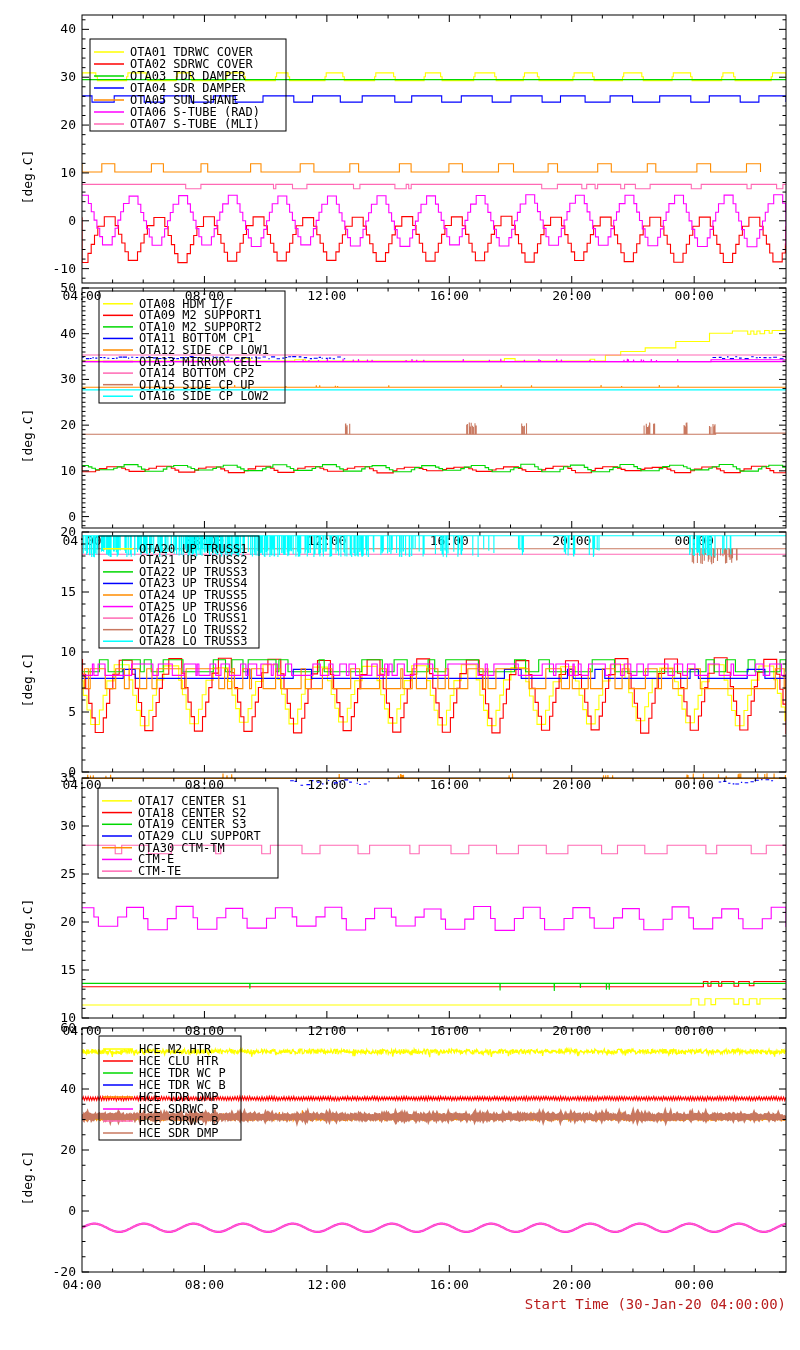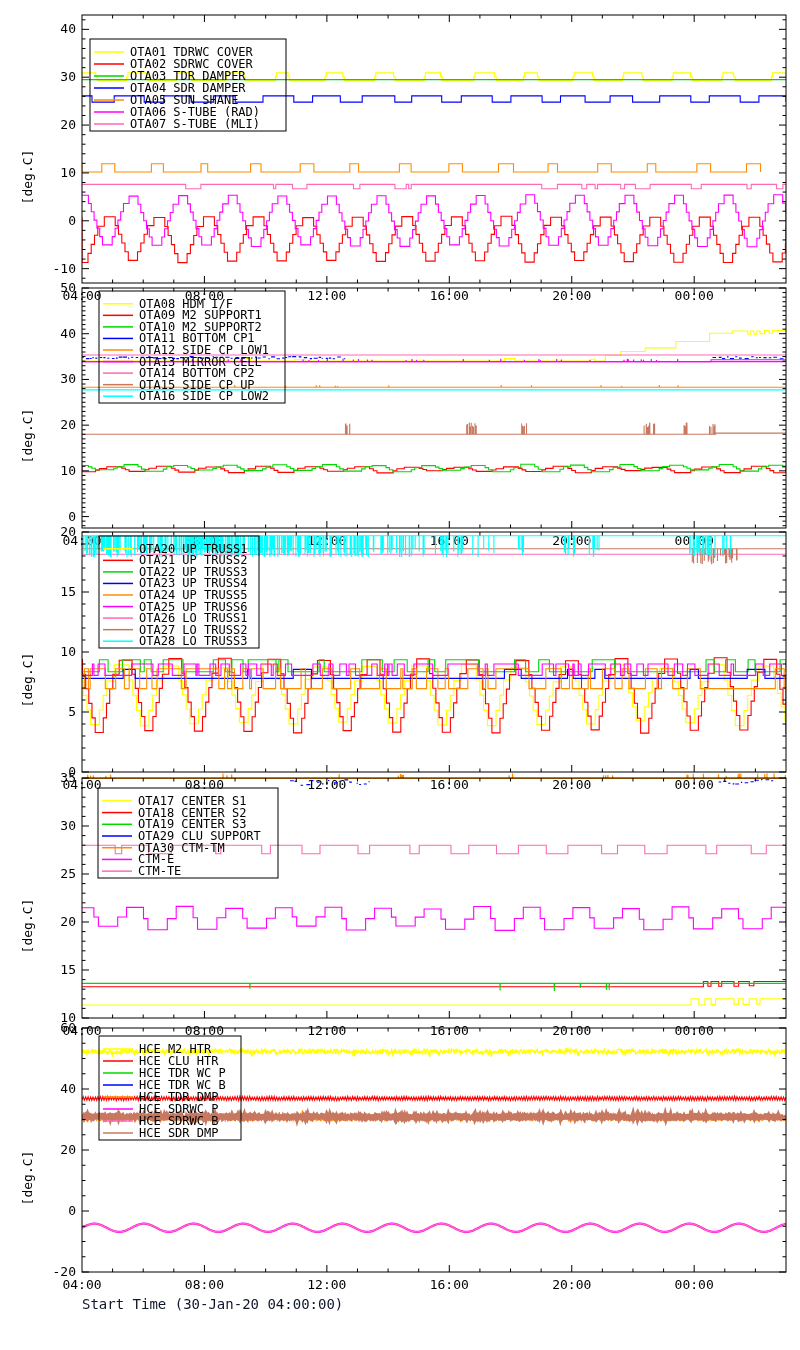--- a/index.html
+++ b/index.html
@@ -1,20 +1,20 @@
 <!DOCTYPE html>
 <html><head>
 <meta charset="utf-8">
 <style>
   html,body{margin:0;padding:0;background:#fff;}
   #fig{position:relative;width:800px;height:1350px;background:#fff;overflow:hidden;
        font-family:"DejaVu Sans Mono", monospace;}
   #chart{position:absolute;left:0;top:0;}
-  #xtitle{position:absolute;left:82px;top:1296px;width:704px;text-align:left;
-          font-size:14px;color:#0f172a;font-family:"DejaVu Sans Mono", monospace;}
+  #xtitle{position:absolute;left:82px;top:1296px;width:704px;text-align:right;
+          font-size:14px;color:#b91c1c;font-family:"DejaVu Sans Mono", monospace;}
   svg text{font-family:"DejaVu Sans Mono", monospace;fill:#000;}
 </style>
 </head>
 <body>
 
 <div id="fig">
   <svg id="chart" width="800" height="1350">
       <g>
         <clipPath id="cp0">
           <rect x="82" y="14" width="704" height="270"></rect>

